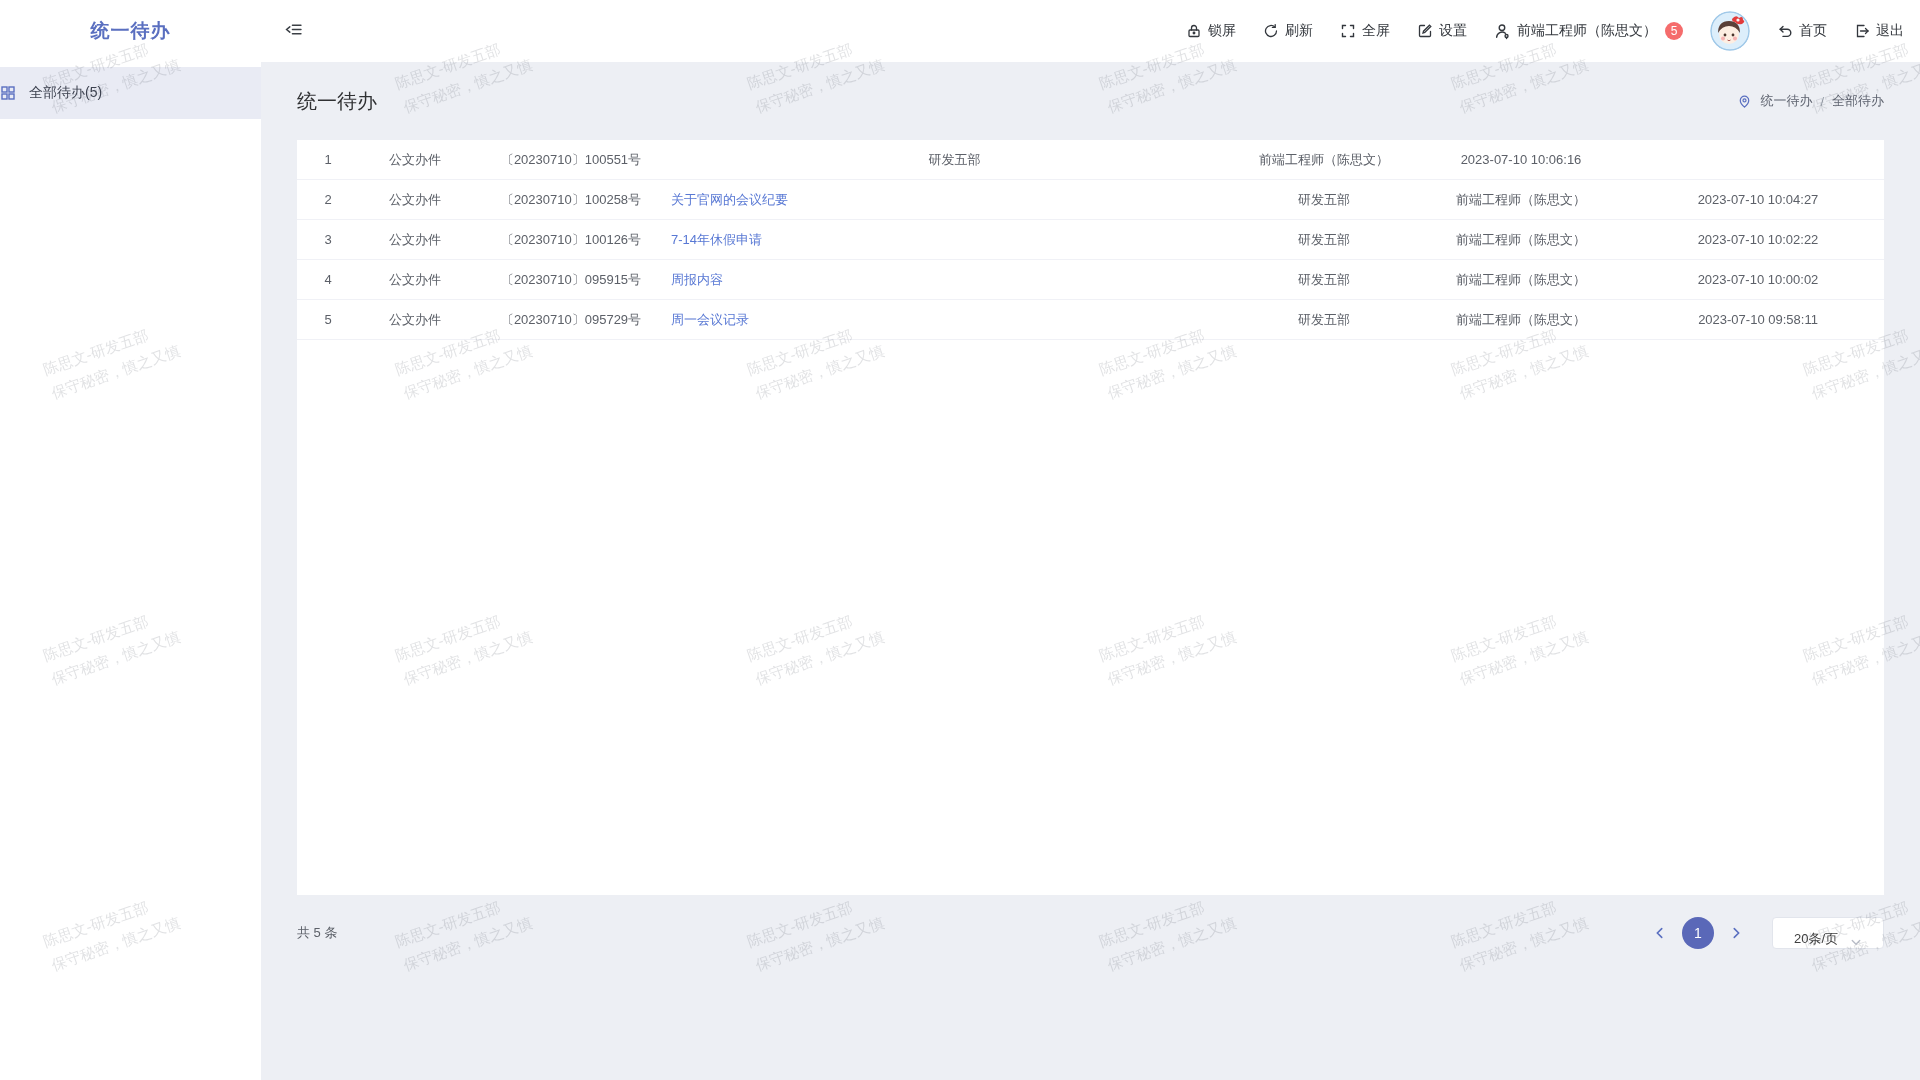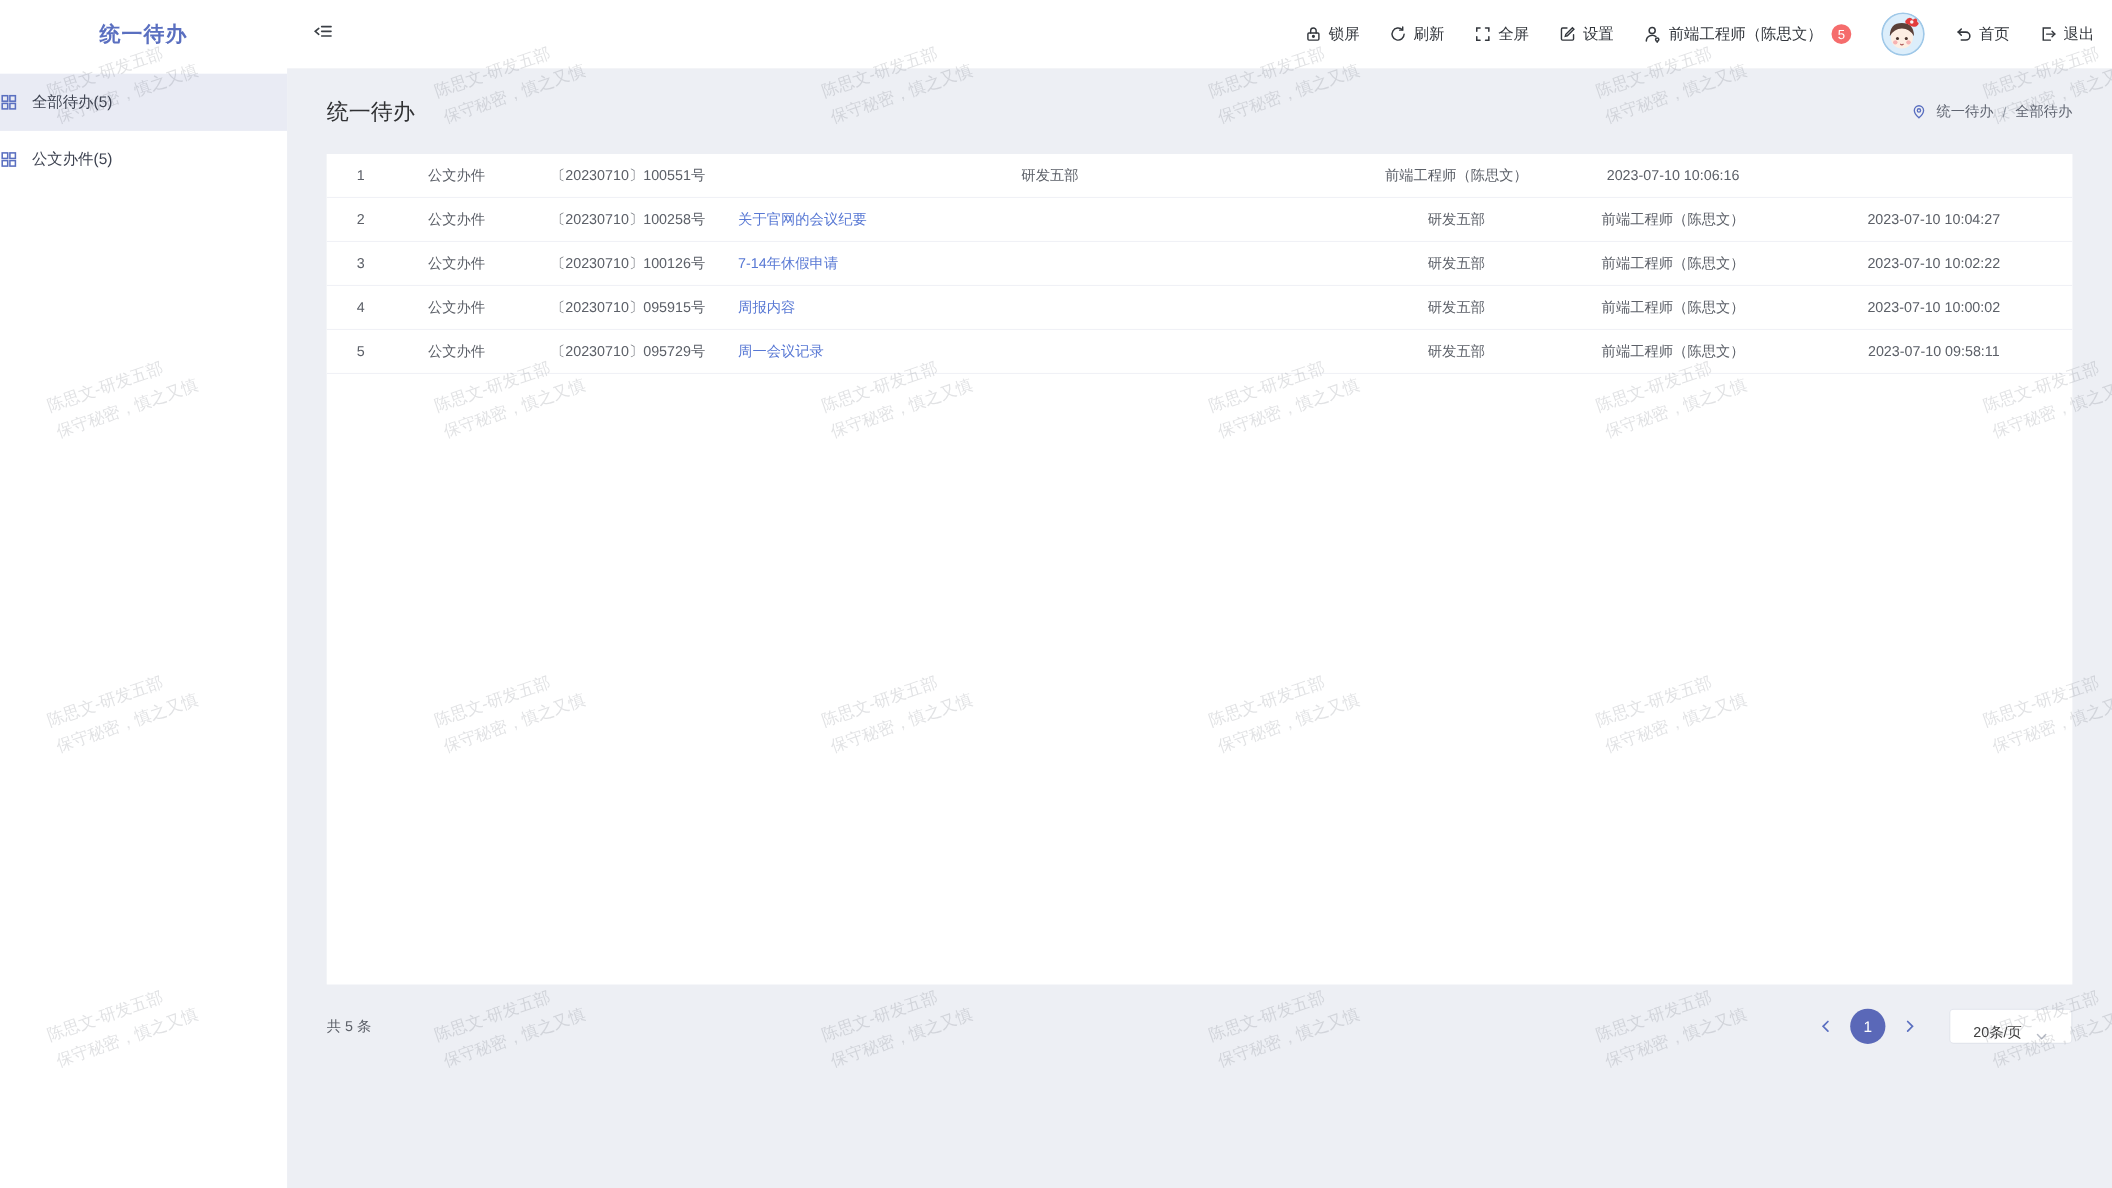--- a/index.html
+++ b/index.html
@@ -181,31 +181,20 @@
     <div class="side-item active">
       <span class="grid-ico">
         <svg width="16" height="16" viewBox="0 0 16 16" fill="none" stroke="currentColor" stroke-width="1.4">
           <rect x="2" y="2" width="5" height="5"></rect>
             <rect x="9" y="2" width="5" height="5"></rect>
           <rect x="2" y="9" width="5" height="5"></rect>
             <rect x="9" y="9" width="5" height="5"></rect>
         </svg>
       </span>
       <span>全部待办(5)</span>
-    </div>
-    <div class="side-item">
-      <span class="grid-ico">
-        <svg width="16" height="16" viewBox="0 0 16 16" fill="none" stroke="currentColor" stroke-width="1.4">
-          <rect x="2" y="2" width="5" height="5"></rect>
-            <rect x="9" y="2" width="5" height="5"></rect>
-          <rect x="2" y="9" width="5" height="5"></rect>
-            <rect x="9" y="9" width="5" height="5"></rect>
-        </svg>
-      </span>
-      <span>公文办件(5)</span>
     </div>
   </aside>
 
   <main class="content">
 
     <div class="page-head">
       <div class="page-title">统一待办</div>
       <div class="breadcrumb">
         <span class="pin">
           <svg width="15" height="15" viewBox="0 0 16 16" fill="none" stroke="currentColor" stroke-width="1.3">

